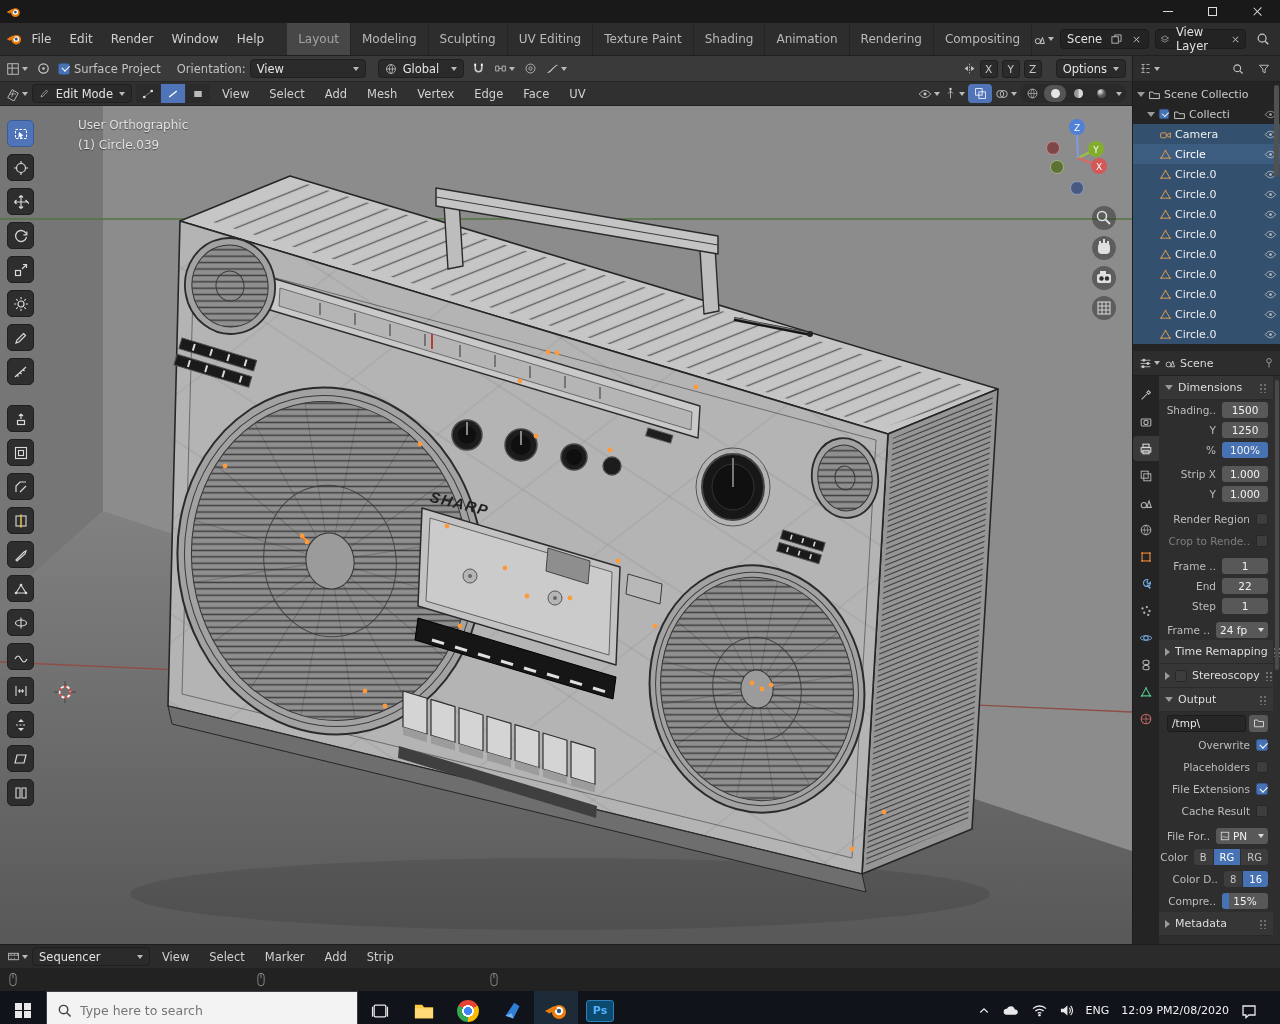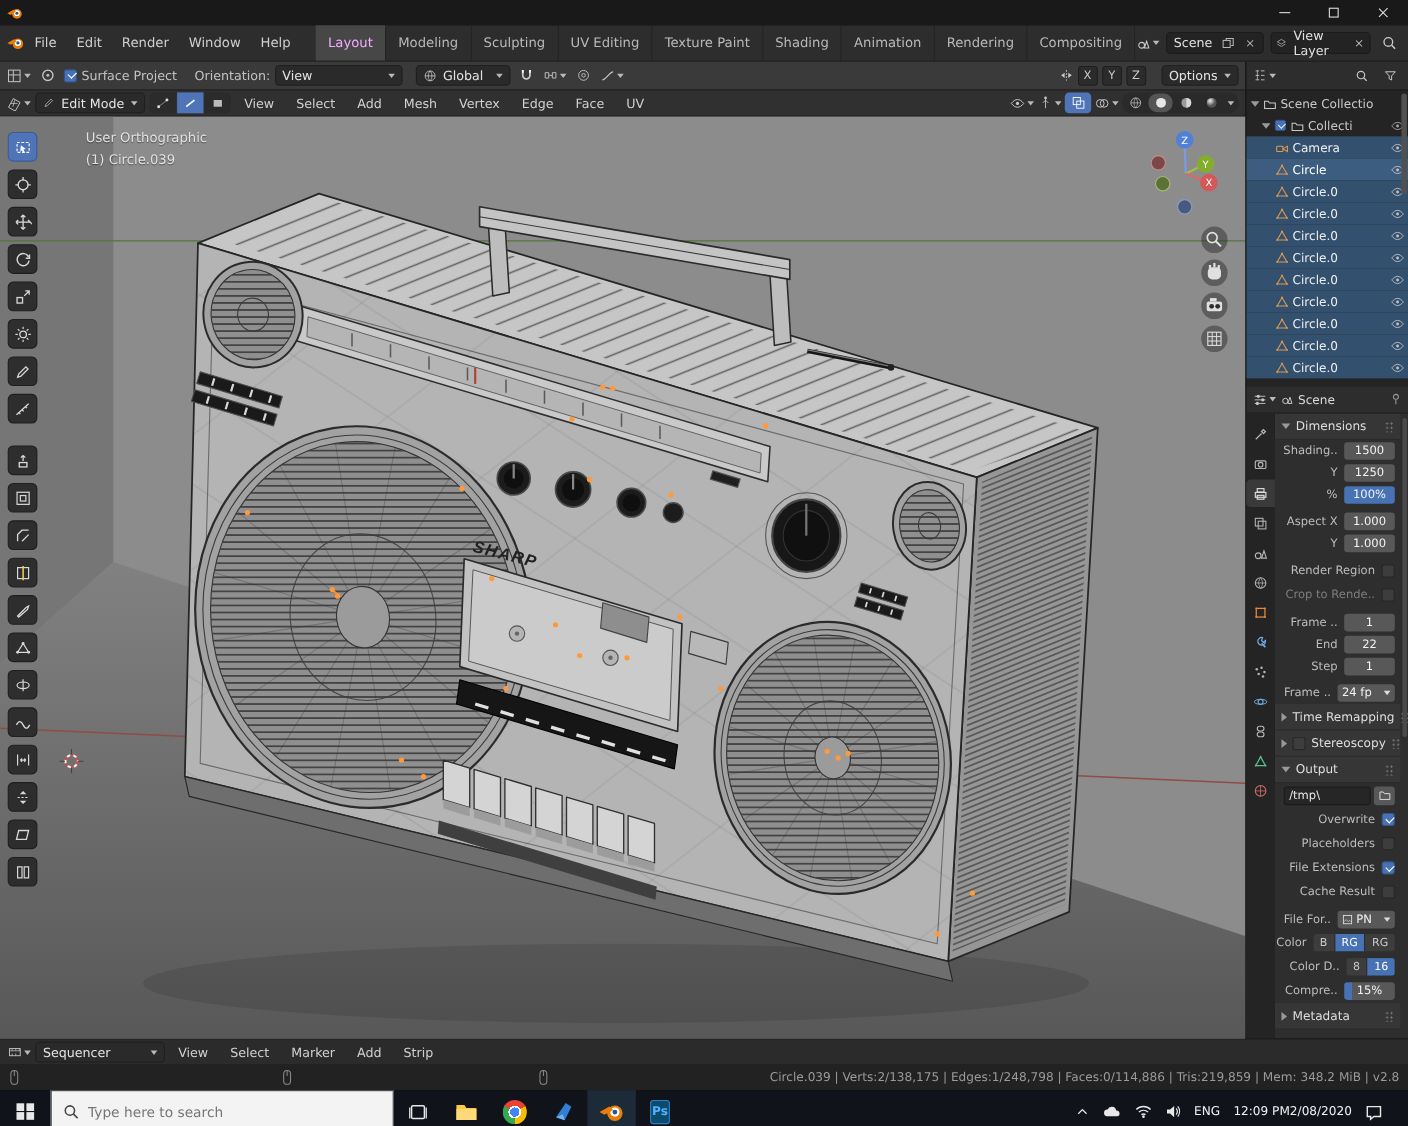--- a/index.html
+++ b/index.html
@@ -16,21 +16,21 @@
 .ic-max{width:9px;height:9px;border:1px solid #ddd;display:block;}
 .ic-x{position:relative;width:11px;height:11px;display:block;}
 .ic-x::before,.ic-x::after{content:"";position:absolute;left:5px;top:0;width:1.4px;height:11px;background:#ddd;}
 .ic-x::before{transform:rotate(45deg);} .ic-x::after{transform:rotate(-45deg);}
 
 
 .menubar{height:33px;flex:none;background:#2d2d2d;display:flex;align-items:center;padding:0 6px;border-bottom:1px solid #1f1f1f;}
 .mi{padding:4px 9px;color:#cfcfcf;border-radius:3px;white-space:nowrap;}
 .wstabs{display:flex;margin-left:14px;height:100%;align-items:stretch;}
 .ws{display:flex;align-items:center;padding:0 11px;color:#b9b9b9;border-right:1px solid #242424;white-space:nowrap;}
-.ws.active{background:#474747;color:#f0abfc;}
+.ws.active{background:#474747;color:#a3a3a3;}
 .mb-right{margin-left:auto;display:flex;align-items:center;gap:6px;}
 .pillbox{display:flex;align-items:center;background:#232323;border:1px solid #1b1b1b;border-radius:4px;height:20px;padding:0 4px;gap:4px;}
 .pillbox .txt{color:#e0e0e0;font-size:11.5px;padding:0 2px;}
 .minibtn{width:16px;height:16px;display:flex;align-items:center;justify-content:center;color:#bbb;}
 .caret{width:0;height:0;border-left:3.5px solid transparent;border-right:3.5px solid transparent;border-top:4.5px solid #b9b9b9;display:inline-block;}
 svg.ic{display:block;}
 
 
 .workspace{flex:none;height:888px;display:flex;}
 .leftcol{width:1132px;flex:none;display:flex;flex-direction:column;}
@@ -120,21 +120,21 @@
 .winlogo{display:grid;grid-template-columns:7px 7px;grid-template-rows:7px 7px;gap:1.5px;}
 .winlogo span{background:#e8e8e8;}
 .tb-search{width:312px;background:#f3f3f3;display:flex;align-items:center;gap:8px;padding:0 10px;border:1px solid #3a3f46;}
 .tb-search input{border:none;outline:none;background:transparent;font-size:12.5px;color:#333;width:240px;font-family:inherit;}
 .tbicon{width:44px;display:flex;align-items:center;justify-content:center;position:relative;}
 .tbicon.active{background:#1d2a38;}
 .tbicon.active::after{content:"";position:absolute;left:6px;right:6px;bottom:0;height:2.5px;background:#76b9ed;}
 .chrome{width:22px;height:22px;border-radius:50%;background:
  radial-gradient(circle at 50% 50%, #4285f4 0 27%, #fff 27% 37%, rgba(0,0,0,0) 37%),
  conic-gradient(from -60deg,#ea4335 0 120deg,#4285f4 0 120deg,#fbbc05 120deg 240deg,#34a853 240deg 360deg);}
-.psq{width:18px;height:22px;background:#0c4a6e;border:1px solid #2f7fc0;border-radius:3px;color:#4fb3ff;font-weight:bold;font-size:11px;display:flex;align-items:center;justify-content:center;}
+.psq{width:28px;height:22px;background:#0c4a6e;border:1px solid #2f7fc0;border-radius:3px;color:#4fb3ff;font-weight:bold;font-size:11px;display:flex;align-items:center;justify-content:center;}
 .tray{margin-left:auto;display:flex;align-items:center;gap:12px;padding-right:6px;}
 .trtxt{color:#f0f0f0;font-size:11px;}
 .clock{display:flex;flex-direction:row;align-items:flex-end;line-height:13px;color:#f0f0f0;font-size:11px;}
 .showdesk{width:5px;border-left:1px solid #3a3f46;}
 </style>
 </head>
 <body>
 
 <div class="screen">
 
@@ -1047,21 +1047,21 @@
           <div class="prow">
               <span class="plbl">Y</span>
               <span class="pfield">1250</span>
             </div>
           <div class="prow">
               <span class="plbl">%</span>
               <span class="pfield blue">100%</span>
             </div>
           <div class="gaprow"></div>
           <div class="prow">
-              <span class="plbl">Aspect X</span>
+              <span class="plbl">Strip X</span>
               <span class="pfield">1.000</span>
             </div>
           <div class="prow">
               <span class="plbl">Y</span>
               <span class="pfield">1.000</span>
             </div>
           <div class="gaprow"></div>
           <div class="crow">
               <span class="plbl">Render Region</span>
               <span class="cb"></span>
@@ -1198,21 +1198,20 @@
         <line x1="8" y1="2" x2="8" y2="10" stroke="#8a8a8a" stroke-width="1.5"></line>
       </svg>
     <svg class="ic" style="margin-left:230px" width="10" height="15" viewBox="0 0 16 24">
         <rect x="3" y="2" width="10" height="20" rx="5" fill="none" stroke="#8a8a8a" stroke-width="1.5"></rect>
         <line x1="8" y1="2" x2="8" y2="10" stroke="#8a8a8a" stroke-width="1.5"></line>
       </svg>
     <svg class="ic" style="margin-left:215px" width="10" height="15" viewBox="0 0 16 24">
         <rect x="3" y="2" width="10" height="20" rx="5" fill="none" stroke="#8a8a8a" stroke-width="1.5"></rect>
         <line x1="8" y1="2" x2="8" y2="10" stroke="#8a8a8a" stroke-width="1.5"></line>
       </svg>
-    <span class="stats">Circle.039 | Verts:2/138,175 | Edges:1/248,798 | Faces:0/114,886 | Tris:219,859 | Mem: 348.2 MiB | v2.8</span>
   </div>
 
   <div class="taskbar">
     <div class="tb-start">
         <span class="winlogo">
           <span></span>
           <span></span>
           <span></span>
           <span></span>
         </span>

